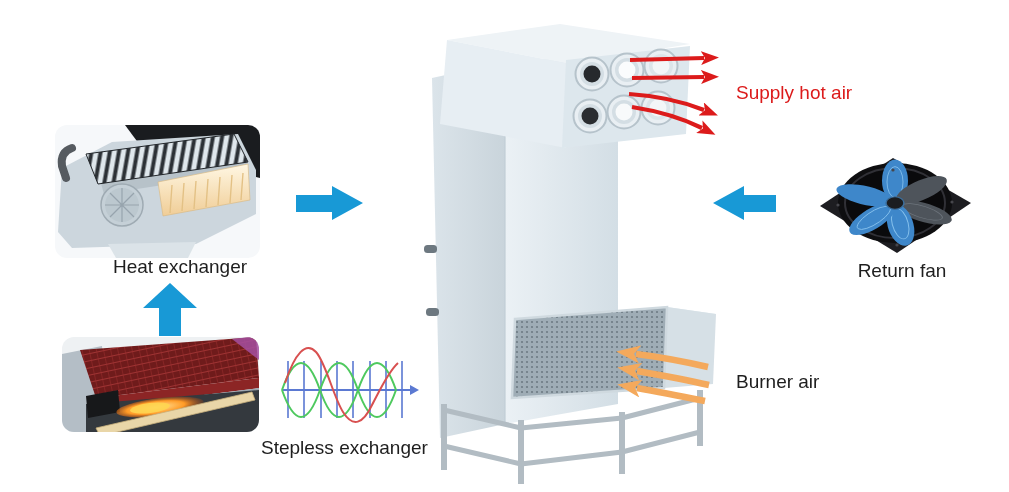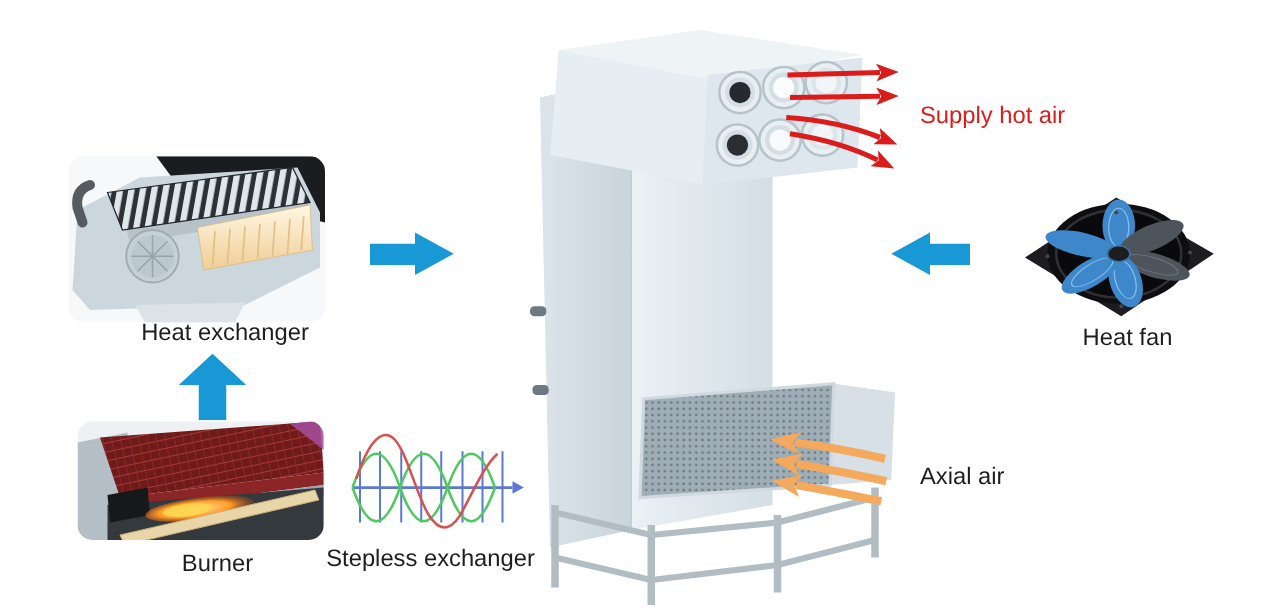--- a/index.html
+++ b/index.html
@@ -236,22 +236,21 @@
       <path class="orange-flow" marker-end="url(#mOrange)" d="M708,367 C682,361 652,356 636,354"></path>
       <path class="orange-flow" marker-end="url(#mOrange)" d="M709,385 C682,379 654,374 637,371"></path>
       <path class="orange-flow" marker-end="url(#mOrange)" d="M705,401 C680,396 654,391 637,388"></path>
     </g>
   </svg>
 
   <div class="lbl lbl-heatex center">Heat exchanger</div>
 
   <div class="lbl lbl-supply">Supply hot air</div>
 
-  <div class="lbl lbl-burner center">Burner</div>
 
   <div class="lbl lbl-stepless">
     <span>Stepless exchanger</span><br>
   </div>
 
-  <div class="lbl lbl-axialfan center">Heat fan</div>
-
-  <div class="lbl lbl-return">Axial air</div>
+  <div class="lbl lbl-axialfan center">Return fan</div>
+
+  <div class="lbl lbl-return">Burner air</div>
 </div>
 
 </body></html>

